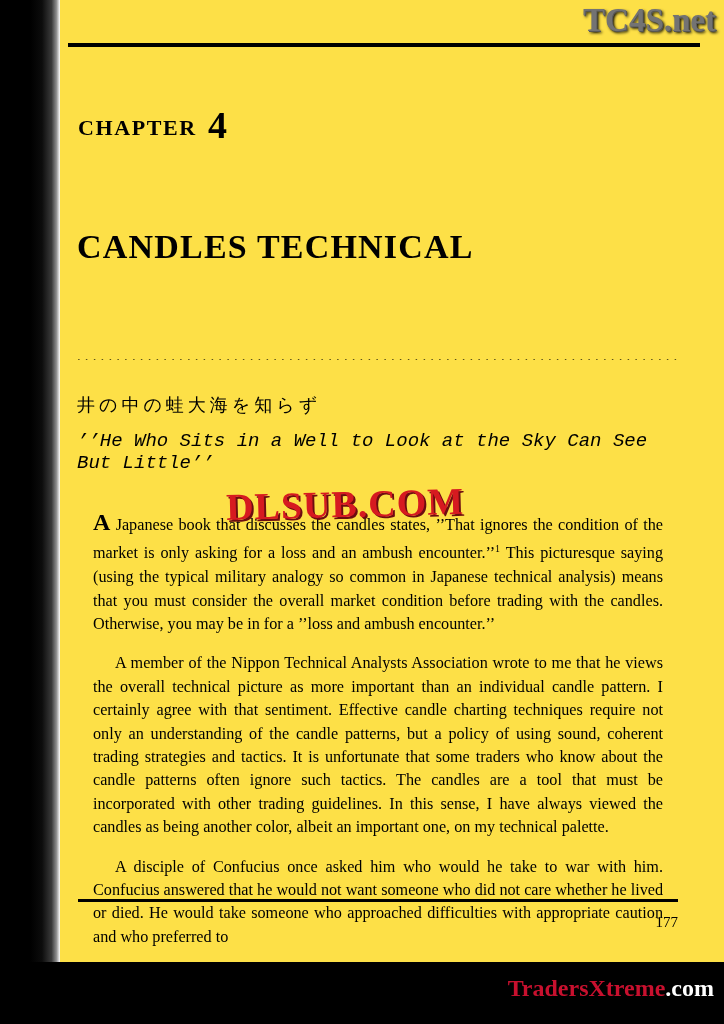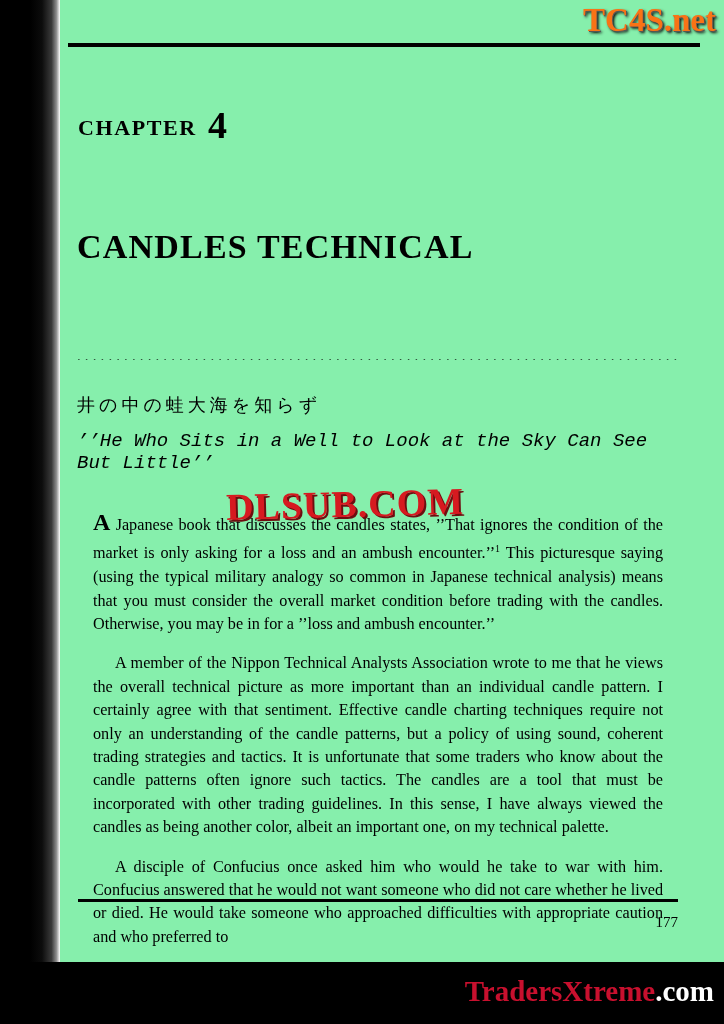--- a/index.html
+++ b/index.html
@@ -15,21 +15,21 @@
     font-family: "Liberation Serif", serif;
   }
 
   
   #page-sheet {
     position: absolute;
     left: 30px;
     top: 0px;
     width: 694px;
     height: 962px;
-    background: #86efac;
+    background: #fde047;
     box-shadow: 0 0 0 0 #000;
   }
   
   #gutter-shadow {
     position: absolute;
     left: 0px;
     top: 0px;
     width: 30px;
     height: 962px;
     background: linear-gradient(to right, #000000 0%, #0c0c0c 40%, #3a3a3a 72%, #8d8d8d 88%, #ffffff 100%);
@@ -44,30 +44,30 @@
   }
 
   
   .wm-top {
     position: absolute;
     right: 8px;
     top: 2px;
     font-family: "Liberation Serif", serif;
     font-size: 33px;
     font-weight: bold;
-    color: #f97316;
+    color: #737373;
     letter-spacing: 0px;
     text-shadow: 1px 1px 0 #555, 2px 2px 3px #000;
   }
   .wm-bottom {
     position: absolute;
     right: 10px;
     top: 975px;
     font-family: "Liberation Serif", serif;
-    font-size: 29px;
+    font-size: 24px;
     font-weight: bold;
     color: #c8102e;
     letter-spacing: 0px;
   }
   .wm-bottom .dom { color: #ffffff; }
   .wm-center {
     position: absolute;
     left: 196px;
     top: 482px;
     font-family: "Liberation Serif", serif;

